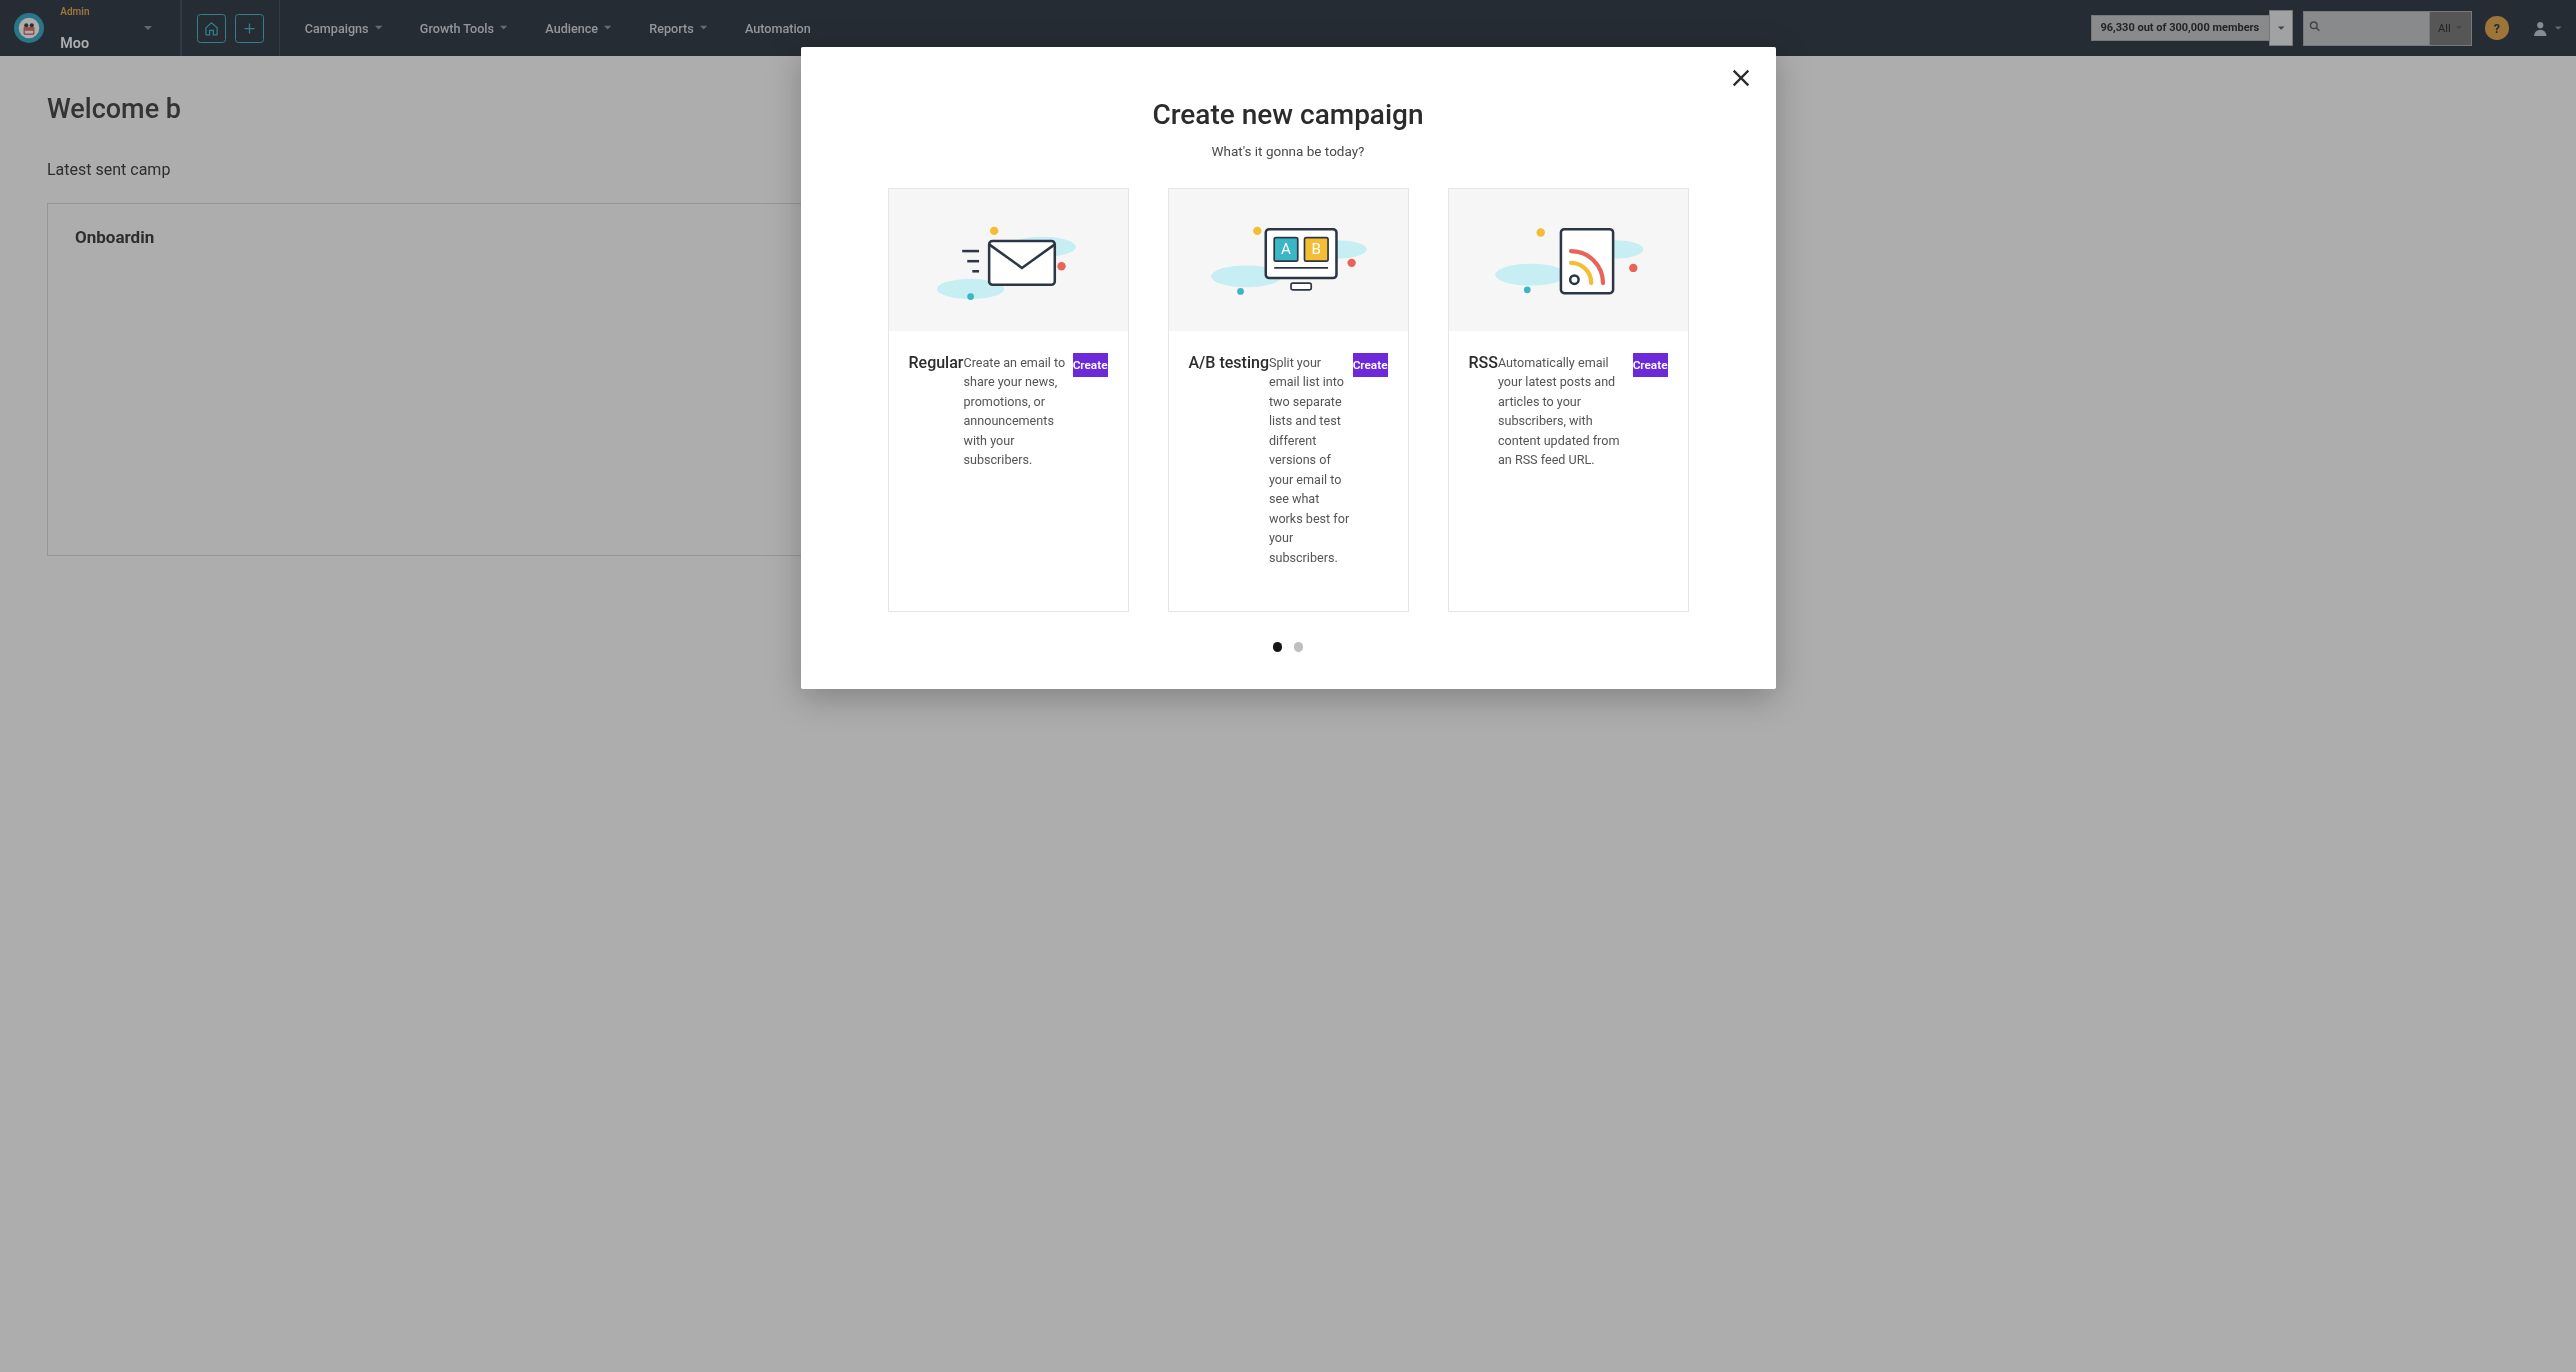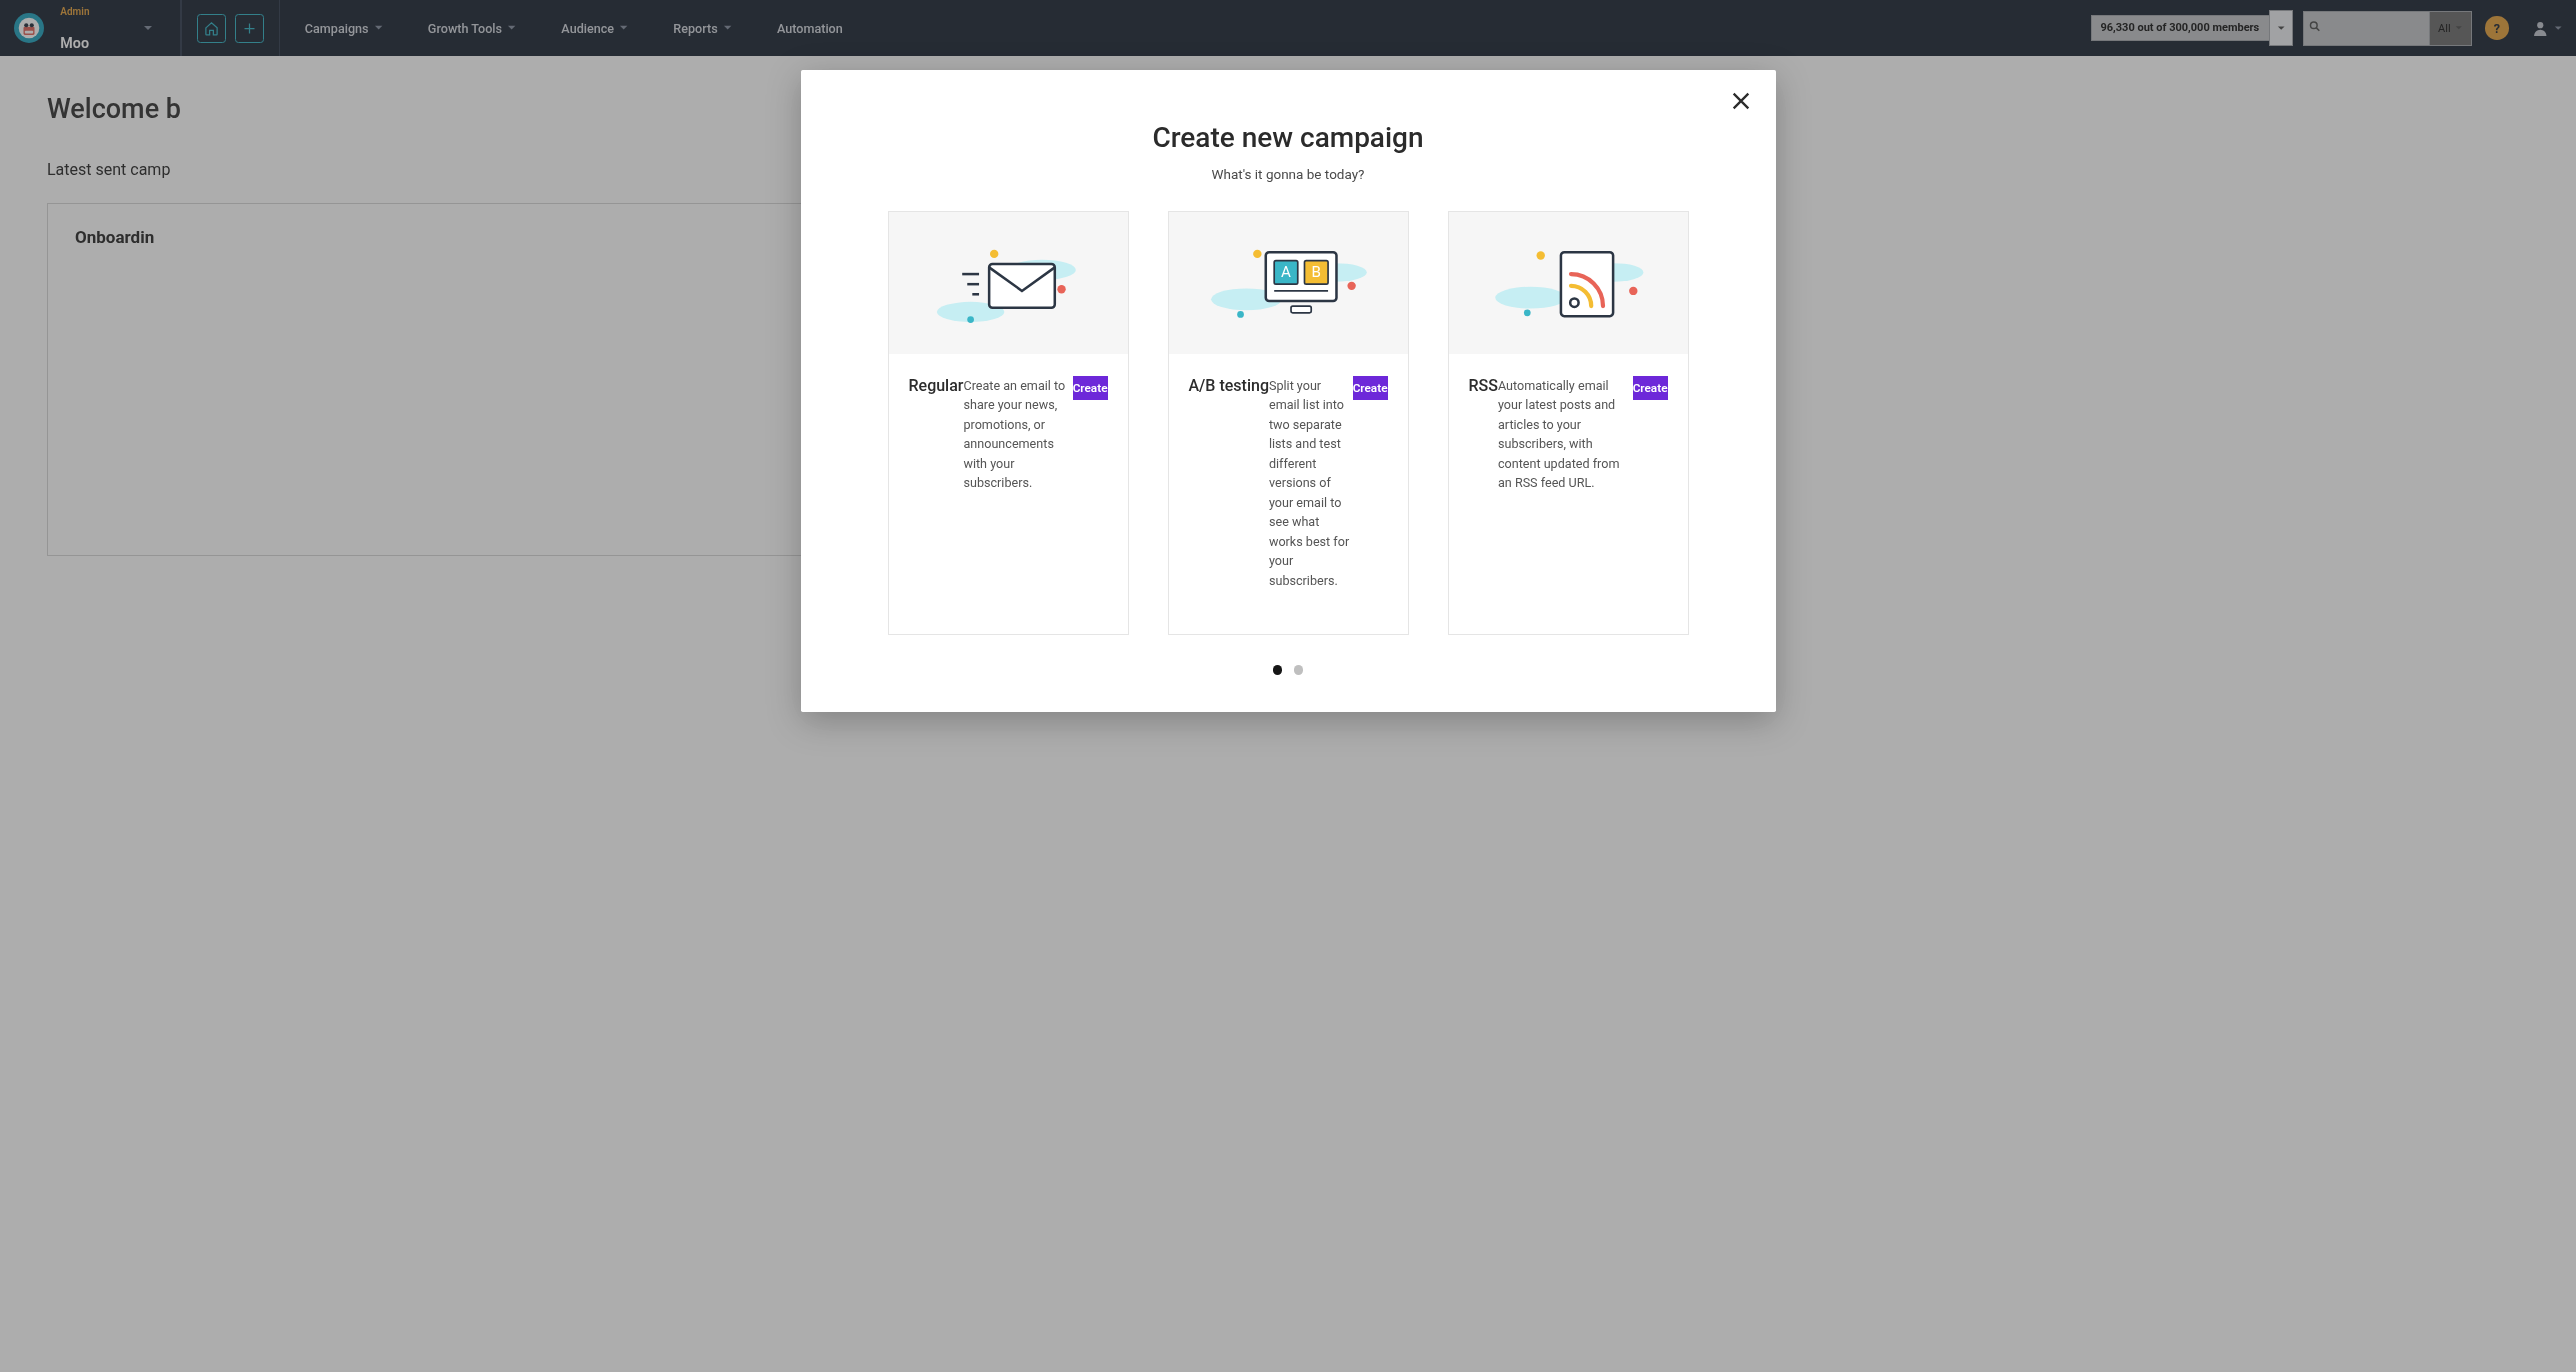--- a/index.html
+++ b/index.html
@@ -11,21 +11,21 @@
 .brand-logo{width:30px;height:30px;border-radius:50%;background:#2aa6c0;display:flex;align-items:center;justify-content:center}
 .brand-logo svg{width:22px;height:22px}
 .brand-meta{display:flex;flex-direction:column;gap:18px;padding-left:5px}
 .brand-meta .admin{color:#e5a545;font-size:10px;font-weight:600}
 .brand-meta .org{color:#fff;font-size:14.3px;font-weight:600}
 .brand-caret{display:flex;align-items:center;padding:0 17px 0 42px;cursor:pointer}
 .brand-caret svg{width:10px;height:10px;fill:#8a93a3}
 .icon-btn-grp{display:flex;align-items:center;gap:8.4px;padding:0 15px;border-right:0.8px solid #3b4657;border-left:0.8px solid #3b4657}
 .icon-sq{width:29px;height:29px;border:0.8px solid #3ab6c7;border-radius:3.4px;display:flex;align-items:center;justify-content:center;cursor:pointer}
 .icon-sq svg{width:15px;height:15px;stroke:#3ab6c7;fill:none;stroke-width:2}
-.nav{display:flex;align-items:center;gap:8px;padding:0 6.7px}
+.nav{display:flex;align-items:center;gap:0;padding:0 6.7px}
 .nav-item{padding:0 18.5px;height:56px;display:flex;align-items:center;gap:5px;color:#d5d9df;font-weight:500;cursor:pointer;white-space:nowrap}
 .nav-item svg{width:9.3px;height:9.3px;fill:#8a93a3}
 .spacer{flex:1}
 .members-box{display:flex;align-items:center;margin:10px 5px}
 .members-text{background:#c5c7ca;color:#222;font-size:11px;font-weight:700;padding:5px 8.4px;line-height:1.25;width:178px;border:0.8px solid #a7aaae;border-right:none}
 .members-drop{width:23.6px;border:0.8px solid #a7aaae;background:#eceef1;display:flex;align-items:center;justify-content:center;align-self:stretch;cursor:pointer}
 .members-drop svg{width:8.4px;height:8.4px;fill:#555}
 .search-box{display:flex;align-items:center;margin:10px 5px}
 .search-input{background:#c5c7ca;border:0.8px solid #a7aaae;border-right:none;height:35px;width:126px;padding:0 6.7px 0 25px;font-size:11.8px;color:#333}
 .search-wrap{position:relative}
@@ -47,21 +47,21 @@
 .panel .kv{font-size:13.5px}
 .panel .kv b{font-weight:700}
 .inner-scroll{border:0.8px solid #555;height:261px;margin-top:23.6px;position:relative;margin-left:733px}
 .scrollbar{position:absolute;right:1.7px;top:1.7px;bottom:1.7px;width:15px;display:flex;flex-direction:column}
 .scrollbar .ar{height:15px;background:#e6e6e6;display:flex;align-items:center;justify-content:center}
 .scrollbar .track{flex:1;background:#f2f2f2;position:relative}
 .scrollbar .thumb{position:absolute;left:1.7px;right:1.7px;top:3.4px;height:143px;background:#b9b9b9;border-radius:1.7px}
 
 
 .overlay{position:fixed;inset:0;background:rgba(40,40,40,.38);display:flex;align-items:flex-start;justify-content:center;z-index:100}
-.modal{background:#fff;margin-top:70px;width:975px;max-width:92vw;border-radius:1.7px;box-shadow:0 8.4px 34px rgba(0,0,0,.25);padding:34px 34px 37px;position:relative}
+.modal{background:#fff;margin-top:47px;width:975px;max-width:92vw;border-radius:1.7px;box-shadow:0 8.4px 34px rgba(0,0,0,.25);padding:34px 34px 37px;position:relative}
 .modal-close{position:absolute;top:20px;right:23.6px;cursor:pointer}
 .modal-close svg{width:22px;height:22px;stroke:#2b2b2b;stroke-width:2.5;fill:none}
 .modal h2{text-align:center;font-size:28px;font-weight:500;color:#2b2b2b;margin:17px 0 11.8px}
 .modal .tag{text-align:center;color:#4a4a4a;font-size:13.5px;margin-bottom:29px}
 .cards{display:flex;gap:39px;justify-content:center}
 .card{width:241px;border:0.8px solid #e5e5e5;display:flex;flex-direction:column}
 .card-illus{height:142px;background:#f6f6f6;display:flex;align-items:center;justify-content:center}
 .card-illus svg{width:177px;height:101px}
 .card-body{padding:22px 20px 22px;display:flex;flex-direction:row;flex:1}
 .card-body h4{font-size:16px;font-weight:500;color:#2c2c2c;margin-bottom:13.5px}

